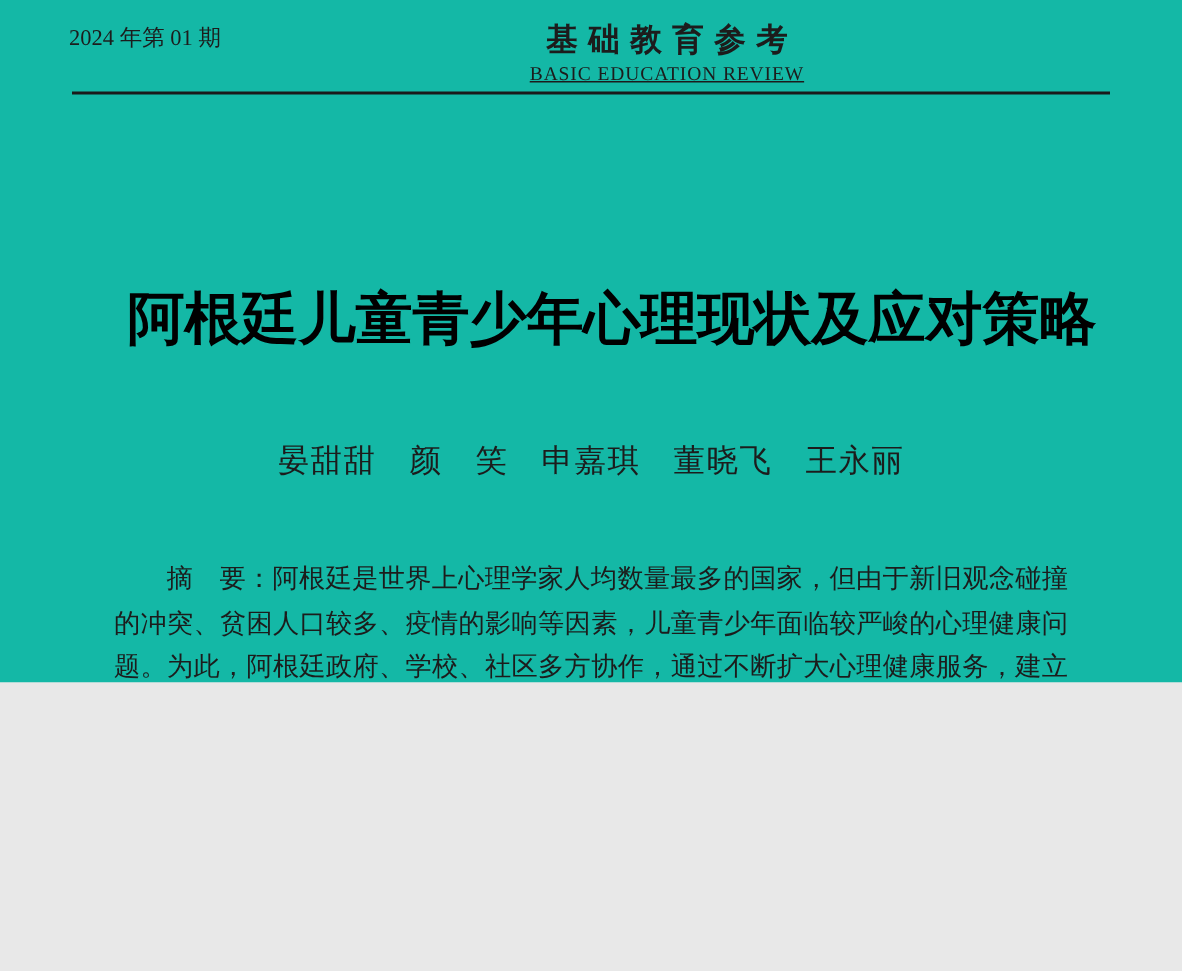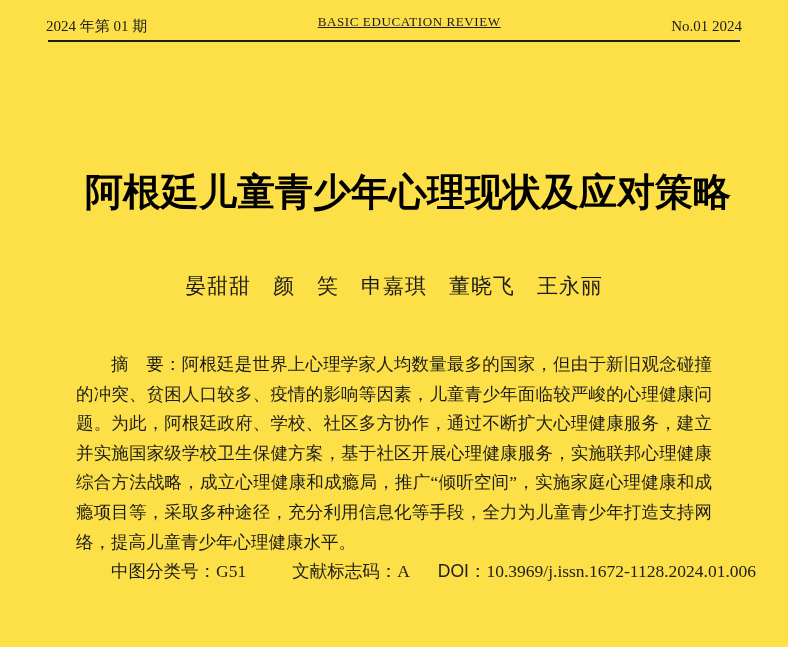--- a/index.html
+++ b/index.html
@@ -3,22 +3,22 @@
 <meta charset="utf-8">
 <style>
   html, body {
     margin: 0;
     padding: 0;
     background: #e8e8e8;
   }
   .page {
     position: relative;
     width: 788px;
-    height: 647px;
-    background: #fde047;
+    height: 455px;
+    background: #14b8a6;
     color: #1c1c1c;
     font-family: "Liberation Serif", "DejaVu Serif", serif;
     overflow: hidden;
   }
   
   .header {
     display: flex;
     justify-content: space-between;
     align-items: flex-start;
     padding: 15px 46px 0 46px;
@@ -97,24 +97,24 @@
 </head>
 <body>
 
 <div class="page">
 
   <div class="header">
     <div class="h-side">
       <div>2024 年第 01 期</div>
     </div>
     <div class="h-center">
+      <div class="journal-cn">基础教育参考</div>
       <div class="journal-en">BASIC EDUCATION REVIEW</div>
     </div>
     <div class="h-side">
-      <div>No.01 2024</div>
     </div>
   </div>
 
   <hr class="rule">
 
   <h1 class="title">阿根廷儿童青少年心理现状及应对策略</h1>
 
   <div class="authors">晏甜甜　颜　笑　申嘉琪　董晓飞　王永丽</div>
 
   <div class="front-matter">

